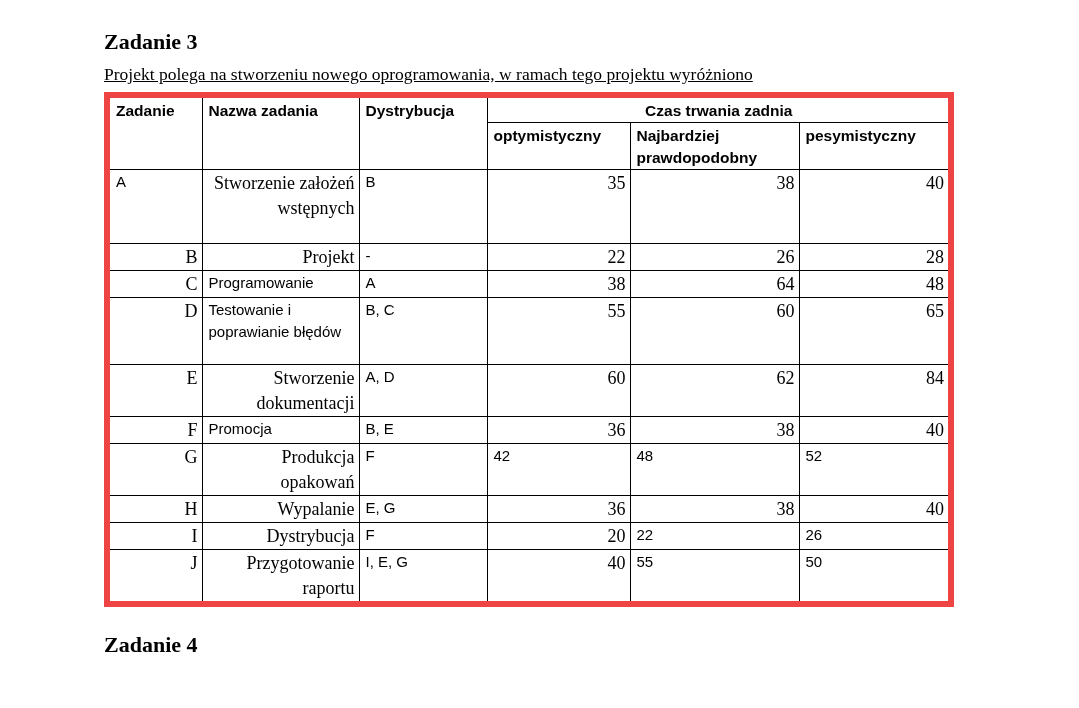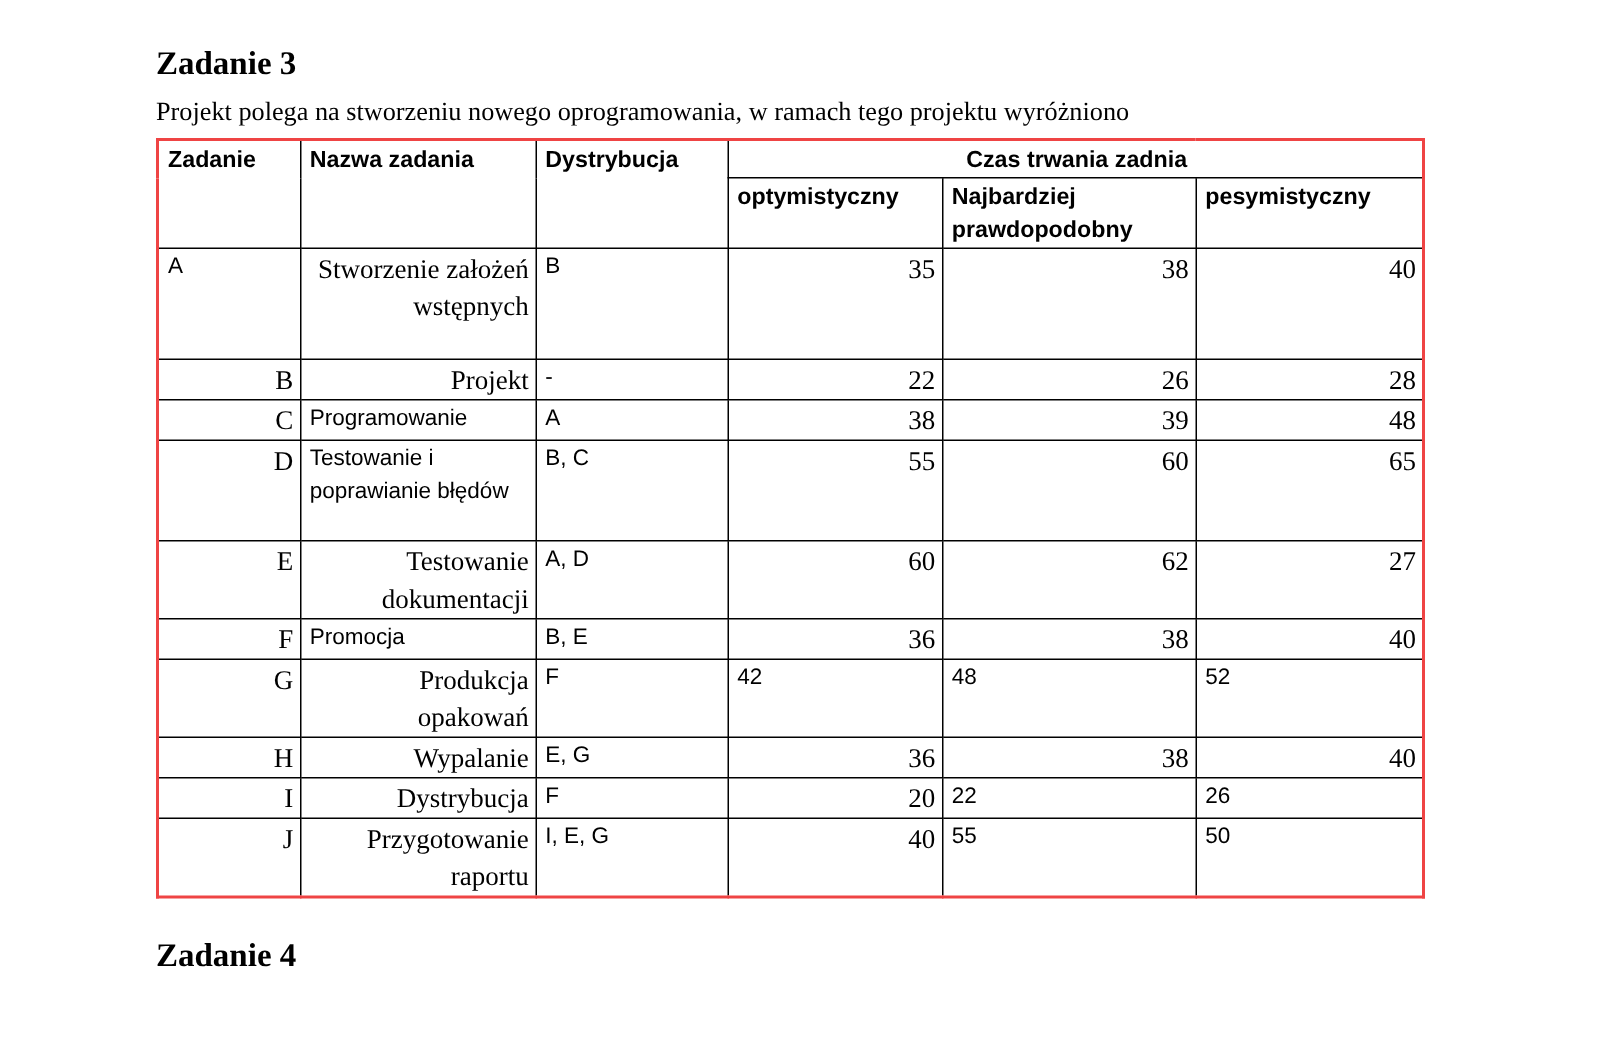--- a/index.html
+++ b/index.html
@@ -9,27 +9,27 @@
   }
   .page { padding:28px 60px 0 104px; }
 
   .h-task {
     font-family:"Liberation Serif", serif;
     font-weight:bold; font-size:22px; line-height:28px; margin:0;
   }
   .intro { margin-top:6px; }
   .intro-line {
     font-family:"Liberation Serif", serif;
-    font-size:17.5px; line-height:25px; white-space:nowrap;
+    font-size:17.5px; line-height:25px; white-space:nowrap;text-decoration:underline;
   }
 
   table.task-table {
     border-collapse:collapse; table-layout:fixed;
     width:844px; margin-top:5px;
-    border:2px solid #ef4444;
+    border:6px solid #ef4444;
   }
   .task-table th, .task-table td {
     border:1px solid #000; vertical-align:top;
     padding:1px 4px 0 6px; overflow:hidden;
   }
   .task-table th {
     font-family:"Liberation Sans", sans-serif;
     font-weight:bold; font-size:15.5px; line-height:22px;
     text-align:left; padding-top:2px;
   }
@@ -105,38 +105,38 @@
         <td class="f-sans">-</td>
         <td class="f-serif">22</td>
         <td class="f-serif">26</td>
         <td class="f-serif">28</td>
       </tr>
       <tr class="row-c">
         <td class="f-serif">C</td>
         <td class="f-sans">Programowanie</td>
         <td class="f-sans">A</td>
         <td class="f-serif">38</td>
-        <td class="f-serif">39</td>
+        <td class="f-serif">64</td>
         <td class="f-serif">48</td>
       </tr>
       <tr class="row-d">
         <td class="f-serif">D</td>
         <td class="f-sans">Testowanie i poprawianie błędów</td>
         <td class="f-sans">B, C</td>
         <td class="f-serif">55</td>
         <td class="f-serif">60</td>
         <td class="f-serif">65</td>
       </tr>
       <tr class="row-e">
         <td class="f-serif">E</td>
-        <td class="f-serif">Testowanie dokumentacji</td>
+        <td class="f-serif">Stworzenie dokumentacji</td>
         <td class="f-sans">A, D</td>
         <td class="f-serif">60</td>
         <td class="f-serif">62</td>
-        <td class="f-serif">27</td>
+        <td class="f-serif">84</td>
       </tr>
       <tr class="row-f">
         <td class="f-serif">F</td>
         <td class="f-sans">Promocja</td>
         <td class="f-sans">B, E</td>
         <td class="f-serif">36</td>
         <td class="f-serif">38</td>
         <td class="f-serif">40</td>
       </tr>
       <tr class="row-g">

